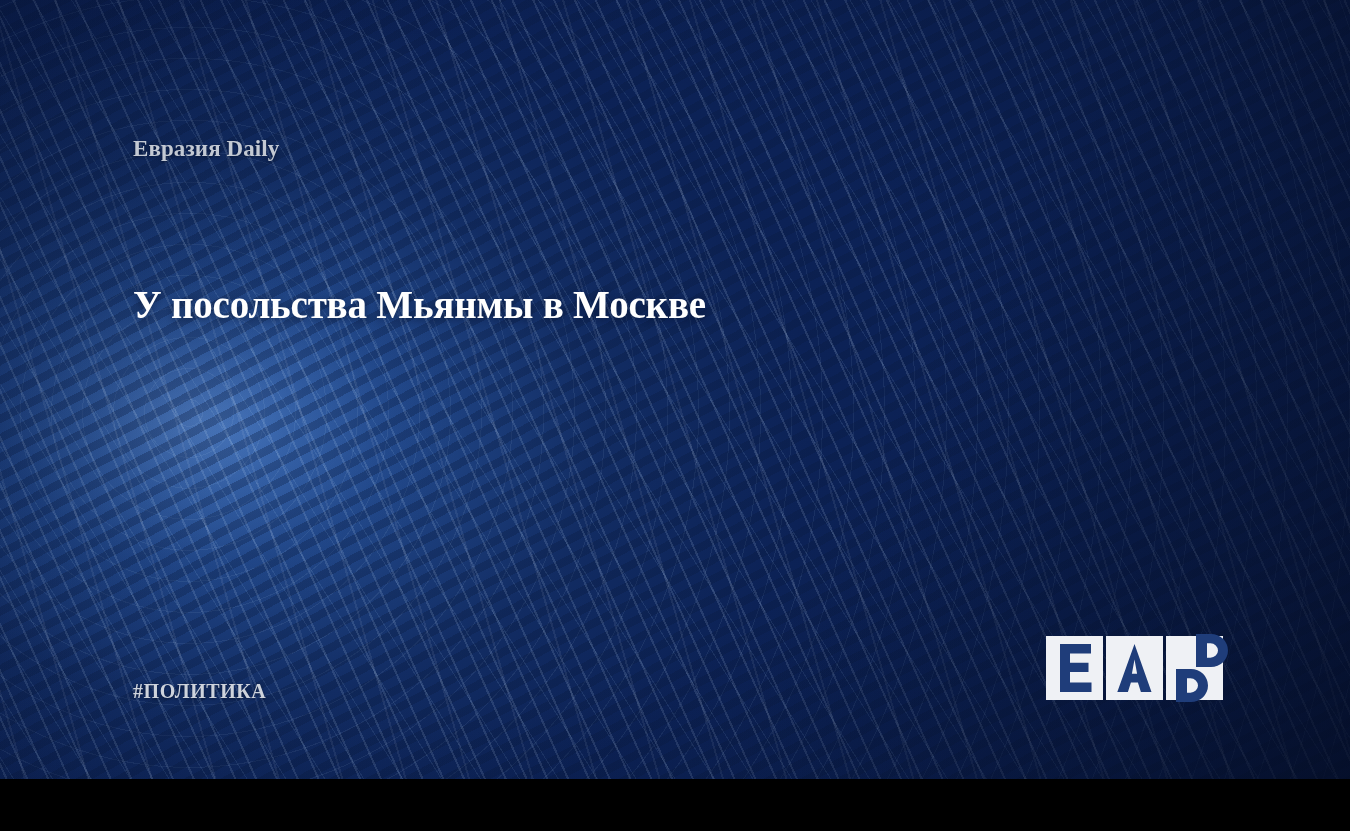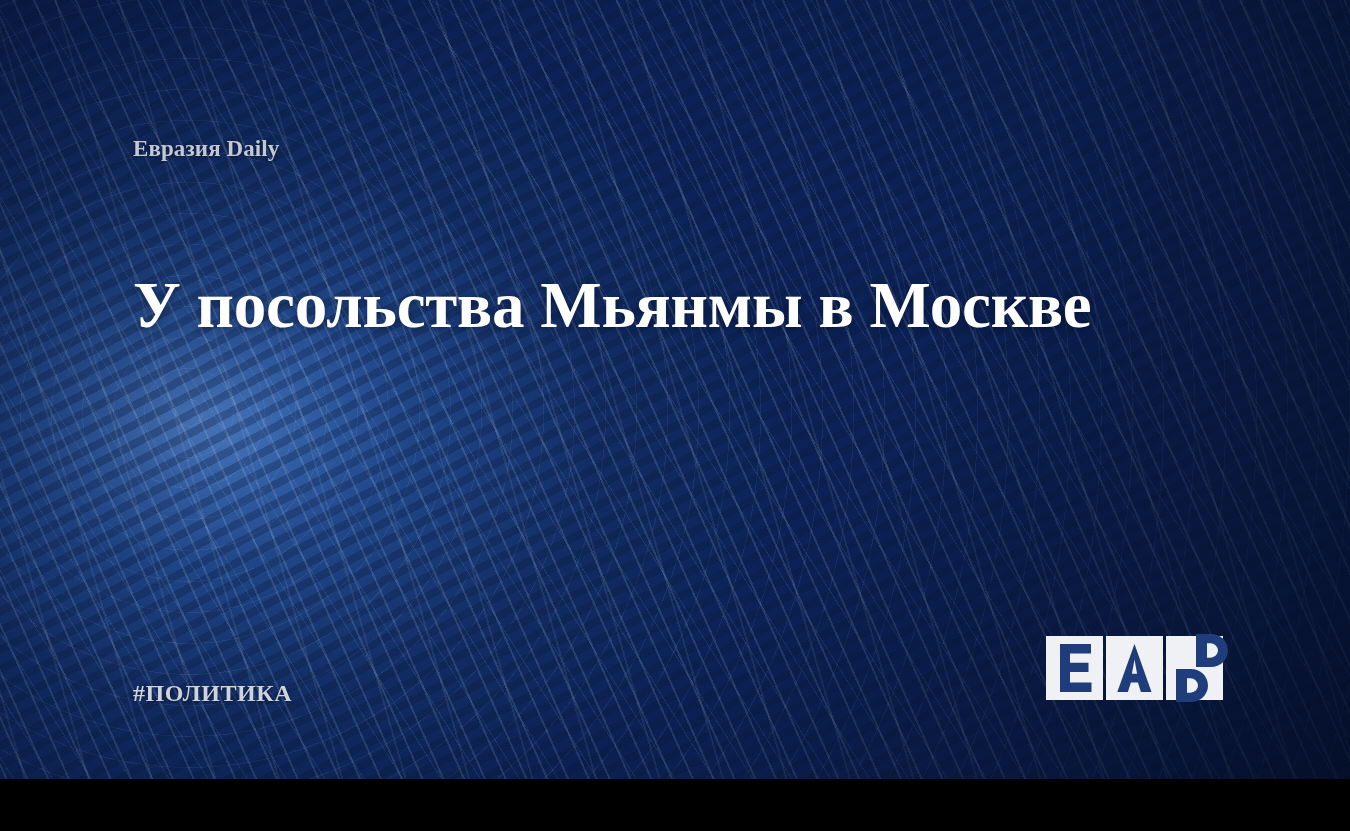--- a/index.html
+++ b/index.html
@@ -154,37 +154,37 @@
     text-shadow: 0 1px 3px rgba(2,10,30,0.55);
     white-space: nowrap;
   }
 
   #headline {
     position: absolute;
     left: 133px;
     top: 266px;
     width: 1060px;
     margin: 0;
-    font-size: 65px;
+    font-size: 39px;
     font-weight: 700;
     line-height: 78px;
     letter-spacing: -0.2px;
     color: #ffffff;
     text-shadow: 0 2px 7px rgba(2,10,32,0.48);
   }
   #headline .hl-line {
     display: block;
     white-space: nowrap;
   }
 
   #tag {
     position: absolute;
     left: 133px;
     top: 680px;
-    font-size: 24px;
+    font-size: 20px;
     font-weight: 700;
     letter-spacing: 0.55px;
     color: #ced3dc;
     text-shadow: 0 1px 3px rgba(2,10,30,0.55);
     white-space: nowrap;
   }
 
   
   #logo {
     position: absolute;

